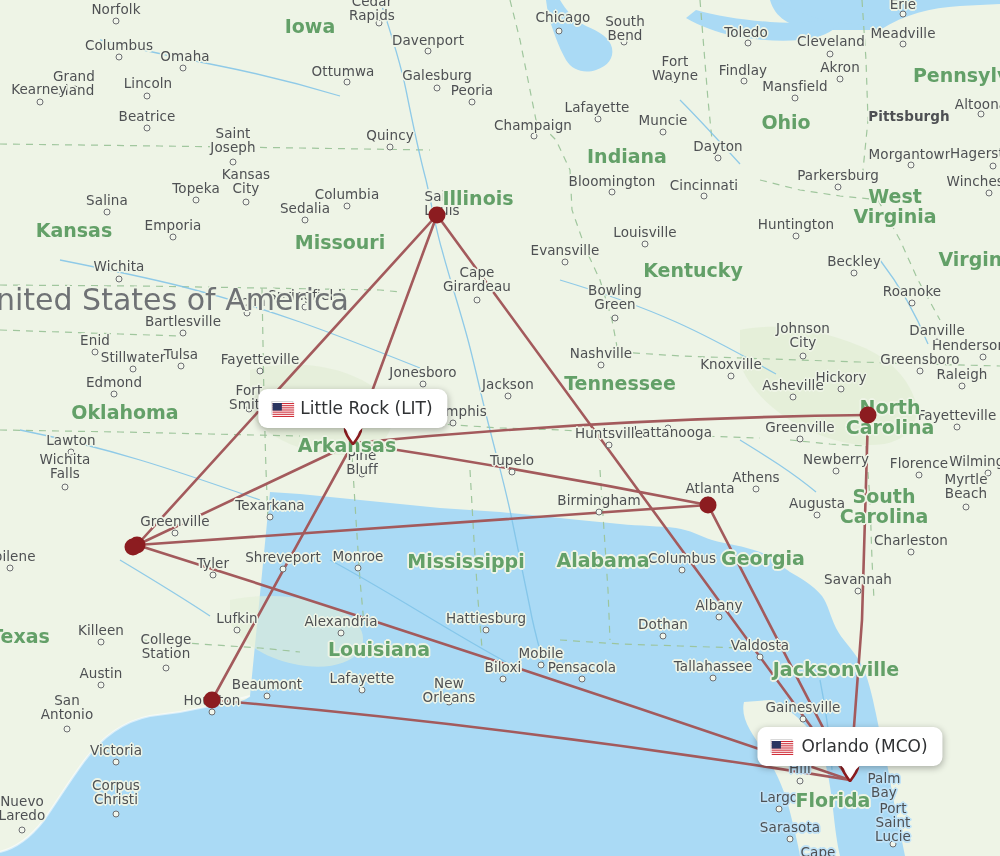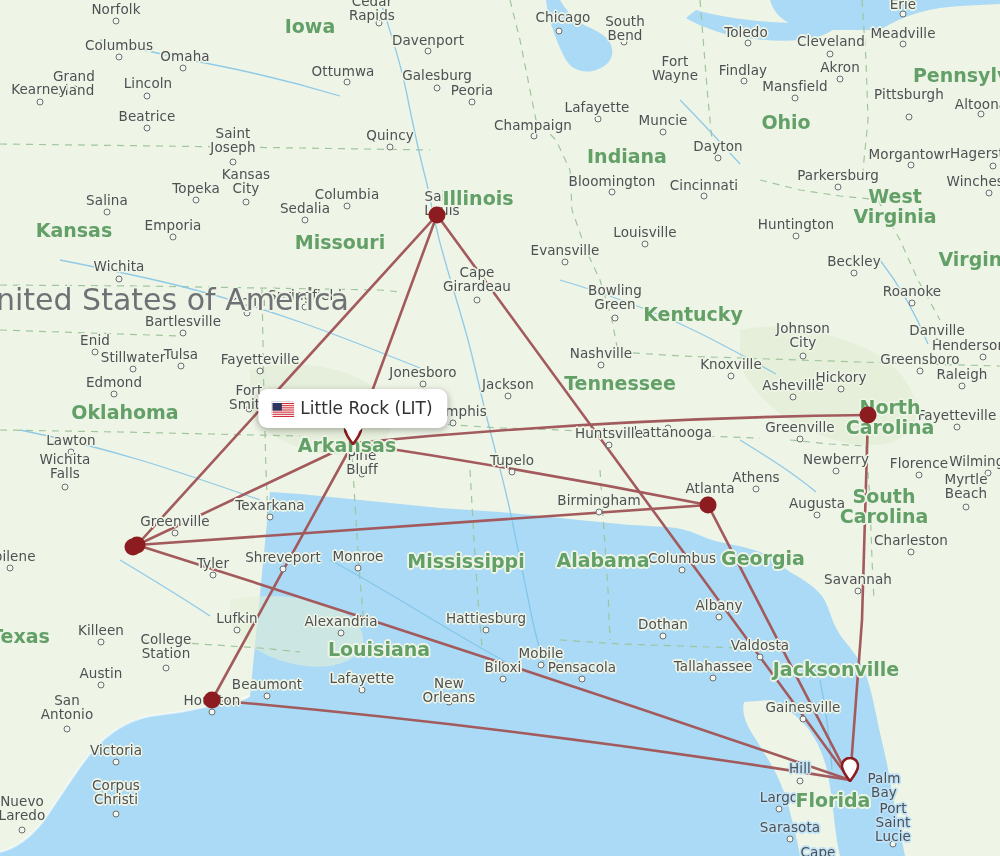--- a/index.html
+++ b/index.html
@@ -230,21 +230,21 @@
       <div class="lbl city-name" style="left: 840px; top: 67px;">Akron</div>
       <div class="dot" style="left: 795px; top: 98px;"></div>
       <div class="lbl city-name" style="left: 795px; top: 86px;">Mansfield</div>
       <div class="dot" style="left: 40px; top: 102px;"></div>
       <div class="lbl city-name" style="left: 39px; top: 89px;">Kearney</div>
       <div class="dot" style="left: 147px; top: 96px;"></div>
       <div class="lbl city-name" style="left: 148px; top: 83px;">Lincoln</div>
       <div class="dot" style="left: 472px; top: 102px;"></div>
       <div class="lbl city-name" style="left: 472px; top: 90px;">Peoria</div>
       <div class="dot" style="left: 909px; top: 117px;"></div>
-      <div class="lbl city-name" style="left: 909px; top: 94px;">Pittsburgh</div>
+      <div class="lbl city-name" style="left: 909px; top: 116px; font-weight: bold;">Pittsburgh</div>
       <div class="dot" style="left: 981px; top: 114px;"></div>
       <div class="lbl city-name" style="left: 981px; top: 104px;">Altoona</div>
       <div class="dot" style="left: 147px; top: 128px;"></div>
       <div class="lbl city-name" style="left: 147px; top: 116px;">Beatrice</div>
       <div class="dot" style="left: 598px; top: 119px;"></div>
       <div class="lbl city-name" style="left: 597px; top: 107px;">Lafayette</div>
       <div class="dot" style="left: 534px; top: 136px;"></div>
       <div class="lbl city-name" style="left: 533px; top: 125px;">Champaign</div>
       <div class="dot" style="left: 663px; top: 132px;"></div>
       <div class="lbl city-name" style="left: 663px; top: 120px;">Muncie</div>
@@ -443,21 +443,21 @@
       <div class="dot" style="left: 790px; top: 839px;"></div>
       <div class="lbl city-name wtr" style="left: 790px; top: 827px;">Sarasota</div>
       <div class="lbl city-name wtr" style="left: 818px; top: 852px;">Cape</div>
       <div class="lbl state-name" style="left: 310px; top: 27px;">Iowa</div>
       <div class="lbl state-name" style="left: 478px; top: 159px; margin-top: 40px;">Illinois</div>
       <div class="lbl state-name" style="left: 627px; top: 157px;">Indiana</div>
       <div class="lbl state-name" style="left: 786px; top: 123px;">Ohio</div>
       <div class="lbl state-name" style="left: 984px; top: 76px;">Pennsylvania</div>
       <div class="lbl state-name" style="left: 895px; top: 207px;">West<br>Virginia</div>
       <div class="lbl state-name" style="left: 980px; top: 260px;">Virginia</div>
-      <div class="lbl state-name" style="left: 693px; top: 271px; margin-top: 44px;">Kentucky</div>
+      <div class="lbl state-name" style="left: 693px; top: 271px;">Kentucky</div>
       <div class="lbl state-name" style="left: 340px; top: 243px;">Missouri</div>
       <div class="lbl state-name" style="left: 74px; top: 231px;">Kansas</div>
       <div class="lbl state-name" style="left: 125px; top: 413px;">Oklahoma</div>
       <div class="lbl state-name" style="left: 620px; top: 384px;">Tennessee</div>
       <div class="lbl state-name" style="left: 890px; top: 418px;">North<br>Carolina</div>
       <div class="lbl state-name" style="left: 884px; top: 507px;">South<br>Carolina</div>
       <div class="lbl state-name" style="left: 763px; top: 559px;">Georgia</div>
       <div class="lbl state-name" style="left: 603px; top: 561px;">Alabama</div>
       <div class="lbl state-name" style="left: 466px; top: 562px;">Mississippi</div>
       <div class="lbl state-name" style="left: 347px; top: 446px;">Arkansas</div>
@@ -496,14 +496,33 @@
             <rect y="10.76" width="22" height="1.08"></rect>
           <rect y="12.92" width="22" height="1.08"></rect>
         </g>
         <rect width="9.5" height="7.54" fill="#2a3560"></rect>
       </svg>
     </span>
     <span class="tip-txt">Little Rock (LIT)</span>
     <span class="tail"></span>
   </div>
 
+  <div class="tooltip" style="left:850px;top:766px;">
+    <span class="flag">
+      <svg viewBox="0 0 22 14" width="22" height="14">
+        <rect width="22" height="14" fill="#fff"></rect>
+        <g fill="#d02f3a">
+          <rect y="0" width="22" height="1.08"></rect>
+            <rect y="2.15" width="22" height="1.08"></rect>
+          <rect y="4.3" width="22" height="1.08"></rect>
+            <rect y="6.46" width="22" height="1.08"></rect>
+          <rect y="8.61" width="22" height="1.08"></rect>
+            <rect y="10.76" width="22" height="1.08"></rect>
+          <rect y="12.92" width="22" height="1.08"></rect>
+        </g>
+        <rect width="9.5" height="7.54" fill="#2a3560"></rect>
+      </svg>
+    </span>
+    <span class="tip-txt">Orlando (MCO)</span>
+    <span class="tail"></span>
+  </div>
 
 </div>
 
 </body></html>

